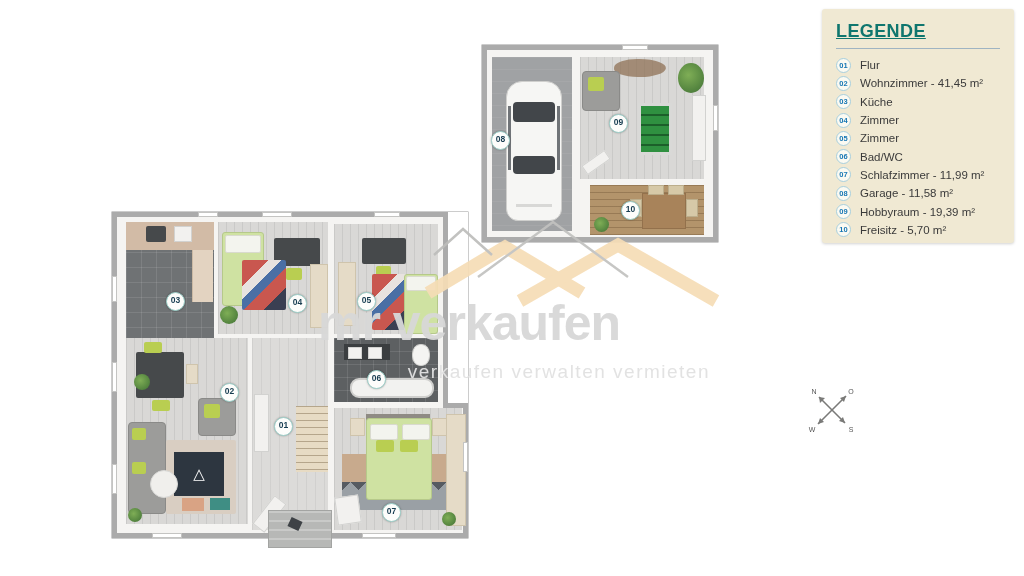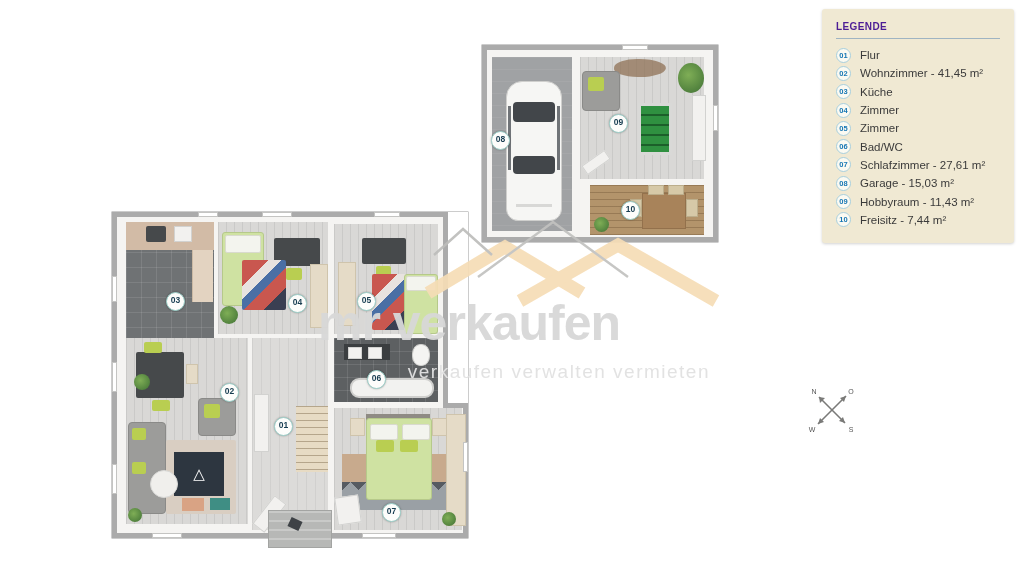--- a/index.html
+++ b/index.html
@@ -58,21 +58,21 @@
   .wm-brand{position:absolute;left:318px;top:294px;font-size:50px;font-weight:bold;
     color:#d8d8d8;letter-spacing:-1px;opacity:.95;z-index:6;white-space:nowrap;}
   .wm-tag{position:absolute;left:325px;top:361px;width:385px;text-align:right;
     font-size:19px;color:#e2e2e2;letter-spacing:1.5px;opacity:.97;z-index:6;white-space:nowrap;}
   .wm-roofs{position:absolute;left:420px;top:205px;z-index:6;opacity:.92;}
 
   
   .legend{position:absolute;left:822px;top:9px;width:192px;height:234px;
     background:#f0e9d3;border-radius:3px;box-shadow:0 1px 3px rgba(0,0,0,.18);
     padding:12px 14px 8px 14px;box-sizing:border-box;z-index:7;}
-  .legend-title{color:#4c1d95;font-weight:bold;font-size:10px;letter-spacing:.4px;}
+  .legend-title{color:#0f766e;font-weight:bold;font-size:18px;letter-spacing:.4px;text-decoration:underline;}
   .legend-divider{border:none;border-top:1px solid #9fb4c2;margin:6px 0 7px 0;}
   .legend-row{display:flex;align-items:center;height:18.3px;}
   .legend-badge{flex:0 0 13px;width:13px;height:13px;border-radius:50%;
     background:#fbfaf2;border:1px solid #a8cfdd;color:#1777b5;font-size:7.5px;
     line-height:13px;font-weight:bold;text-align:center;margin-right:9px;}
   .legend-label{font-size:11.5px;color:#3a3a3a;}
 </style>
 </head>
 <body>
 
@@ -241,33 +241,33 @@
   <div class="legend-row">
     <span class="legend-badge">05</span>
     <span class="legend-label">Zimmer</span>
   </div>
   <div class="legend-row">
     <span class="legend-badge">06</span>
     <span class="legend-label">Bad/WC</span>
   </div>
   <div class="legend-row">
     <span class="legend-badge">07</span>
-    <span class="legend-label">Schlafzimmer - 27,61 m²</span>
+    <span class="legend-label">Schlafzimmer - 11,99 m²</span>
   </div>
   <div class="legend-row">
     <span class="legend-badge">08</span>
-    <span class="legend-label">Garage - 15,03 m²</span>
+    <span class="legend-label">Garage - 11,58 m²</span>
   </div>
   <div class="legend-row">
     <span class="legend-badge">09</span>
-    <span class="legend-label">Hobbyraum - 11,43 m²</span>
+    <span class="legend-label">Hobbyraum - 19,39 m²</span>
   </div>
   <div class="legend-row">
     <span class="legend-badge">10</span>
-    <span class="legend-label">Freisitz - 7,44 m²</span>
+    <span class="legend-label">Freisitz - 5,70 m²</span>
   </div>
 </div>
 
 <svg class="abs" style="left:806px;top:384px;" width="52" height="52" viewBox="0 0 52 52">
   <line x1="12" y1="40" x2="40" y2="12" stroke="#7a7a78" stroke-width="1.6"></line>
   <line x1="13" y1="13" x2="39" y2="39" stroke="#7a7a78" stroke-width="1.6"></line>
   <polygon points="40,12 34,14 38,18" fill="#7a7a78"></polygon>
   <polygon points="13,13 19,14 14,19" fill="#7a7a78"></polygon>
   <polygon points="12,40 14,34 18,38" fill="#7a7a78"></polygon>
   <polygon points="39,39 37,33 33,37" fill="#7a7a78"></polygon>

